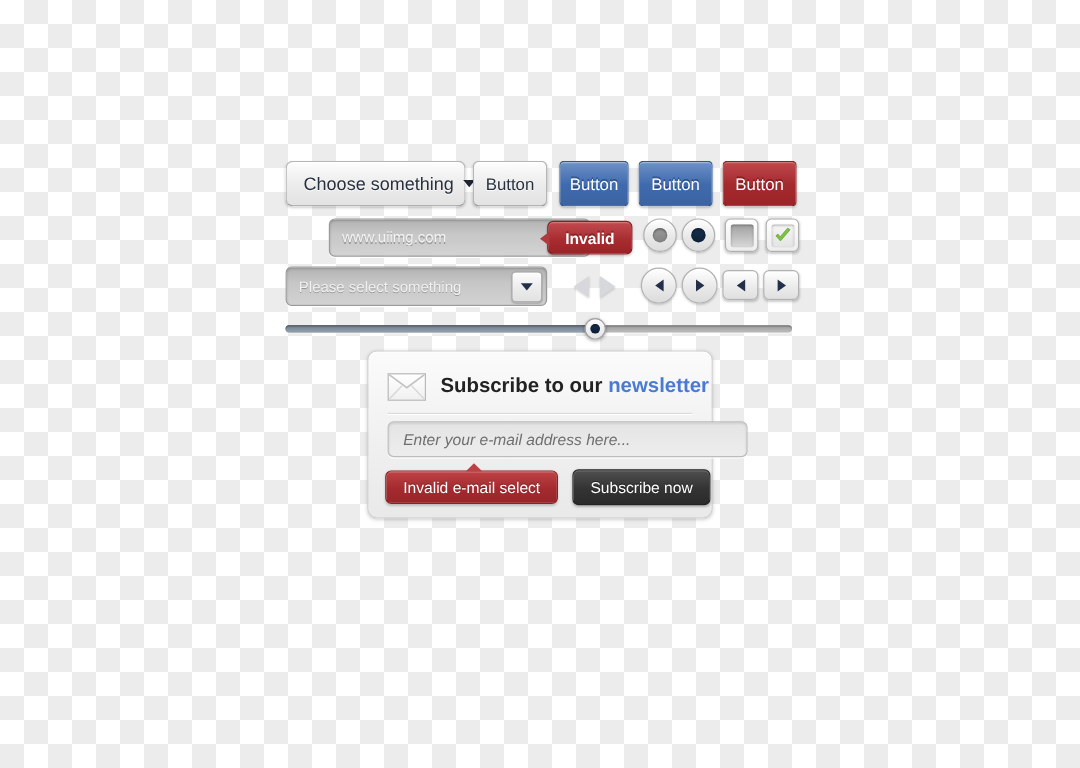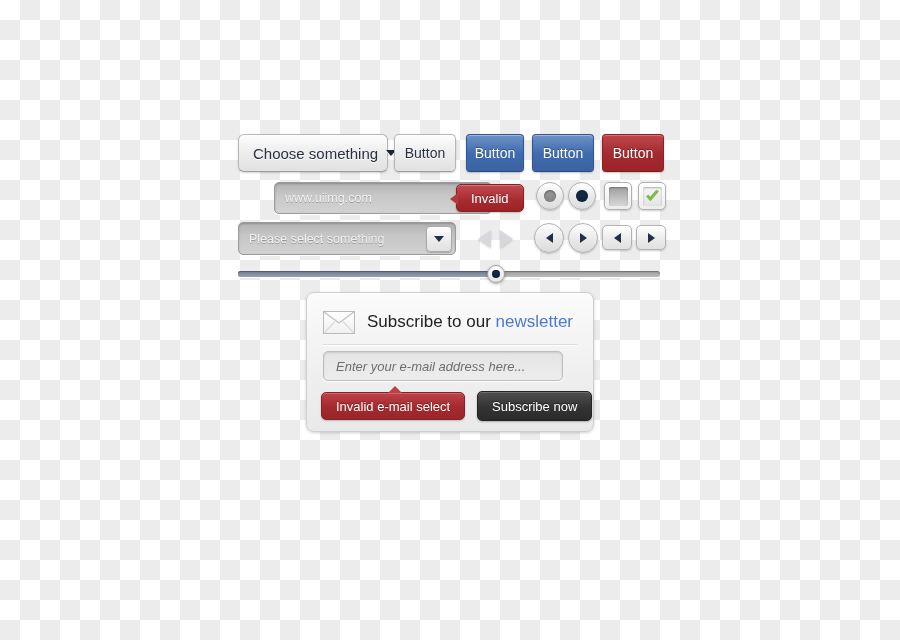--- a/index.html
+++ b/index.html
@@ -133,21 +133,21 @@
 
   .invalid-tag {
     position: absolute; left: 218px; top: 2px;
     height: 28px;
     padding: 0 14px;
     border-radius: 5px;
     background: linear-gradient(#c24b4f, #a82d31 55%, #9b2226);
     border: 1px solid #8b1f23;
     color: #ffffff;
     font-size: 13px;
-    font-weight: normal;
+    font-weight: bold;
     display: flex; align-items: center; justify-content: flex-start;
     text-shadow: 0 -1px 0 rgba(0,0,0,.3);
     box-shadow: inset 0 1px 0 rgba(255,255,255,.25), 0 1px 2px rgba(0,0,0,.2);
     box-sizing: border-box;
   }
   .invalid-tag::before {
     content: "";
     position: absolute;
     left: -7px; top: 8px;
     width: 0; height: 0;
@@ -356,32 +356,33 @@
     position: relative;
     box-sizing: border-box;
     margin-right: 12px;
     flex: 0 0 auto;
   }
   .envelope svg { display: block; }
   .panel-title {
     font-size: 17px;
     color: #222222;
     white-space: nowrap;
+    font-weight: bold;
   }
   .panel-title .accent { color: #4a7bd0; }
   .panel-divider {
     position: absolute; left: 16px; right: 16px; top: 51px;
     height: 1px;
     background: #dcdcdc;
     box-shadow: 0 1px 0 #ffffff;
   }
 
   .email-input {
     position: absolute; left: 16px; top: 58px;
-    width: 240px; height: 30px;
+    width: 300px; height: 30px;
     border-radius: 5px;
     background: linear-gradient(#e4e4e4, #ededed);
     border: 1px solid #bdbdbd;
     box-shadow: inset 0 1px 2px rgba(0,0,0,.12), 0 1px 0 #ffffff;
     box-sizing: border-box;
     display: flex; align-items: center;
     padding: 0 12px;
     font-size: 13px;
     font-style: italic;
     color: #6f6f6f;

